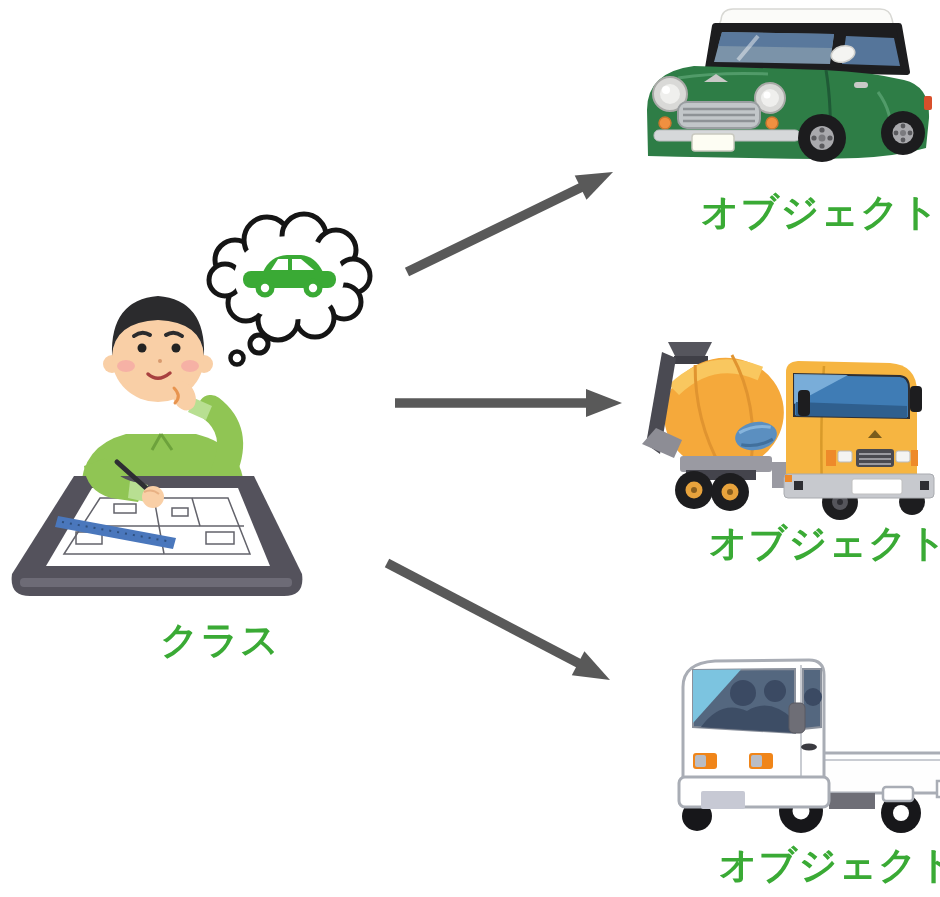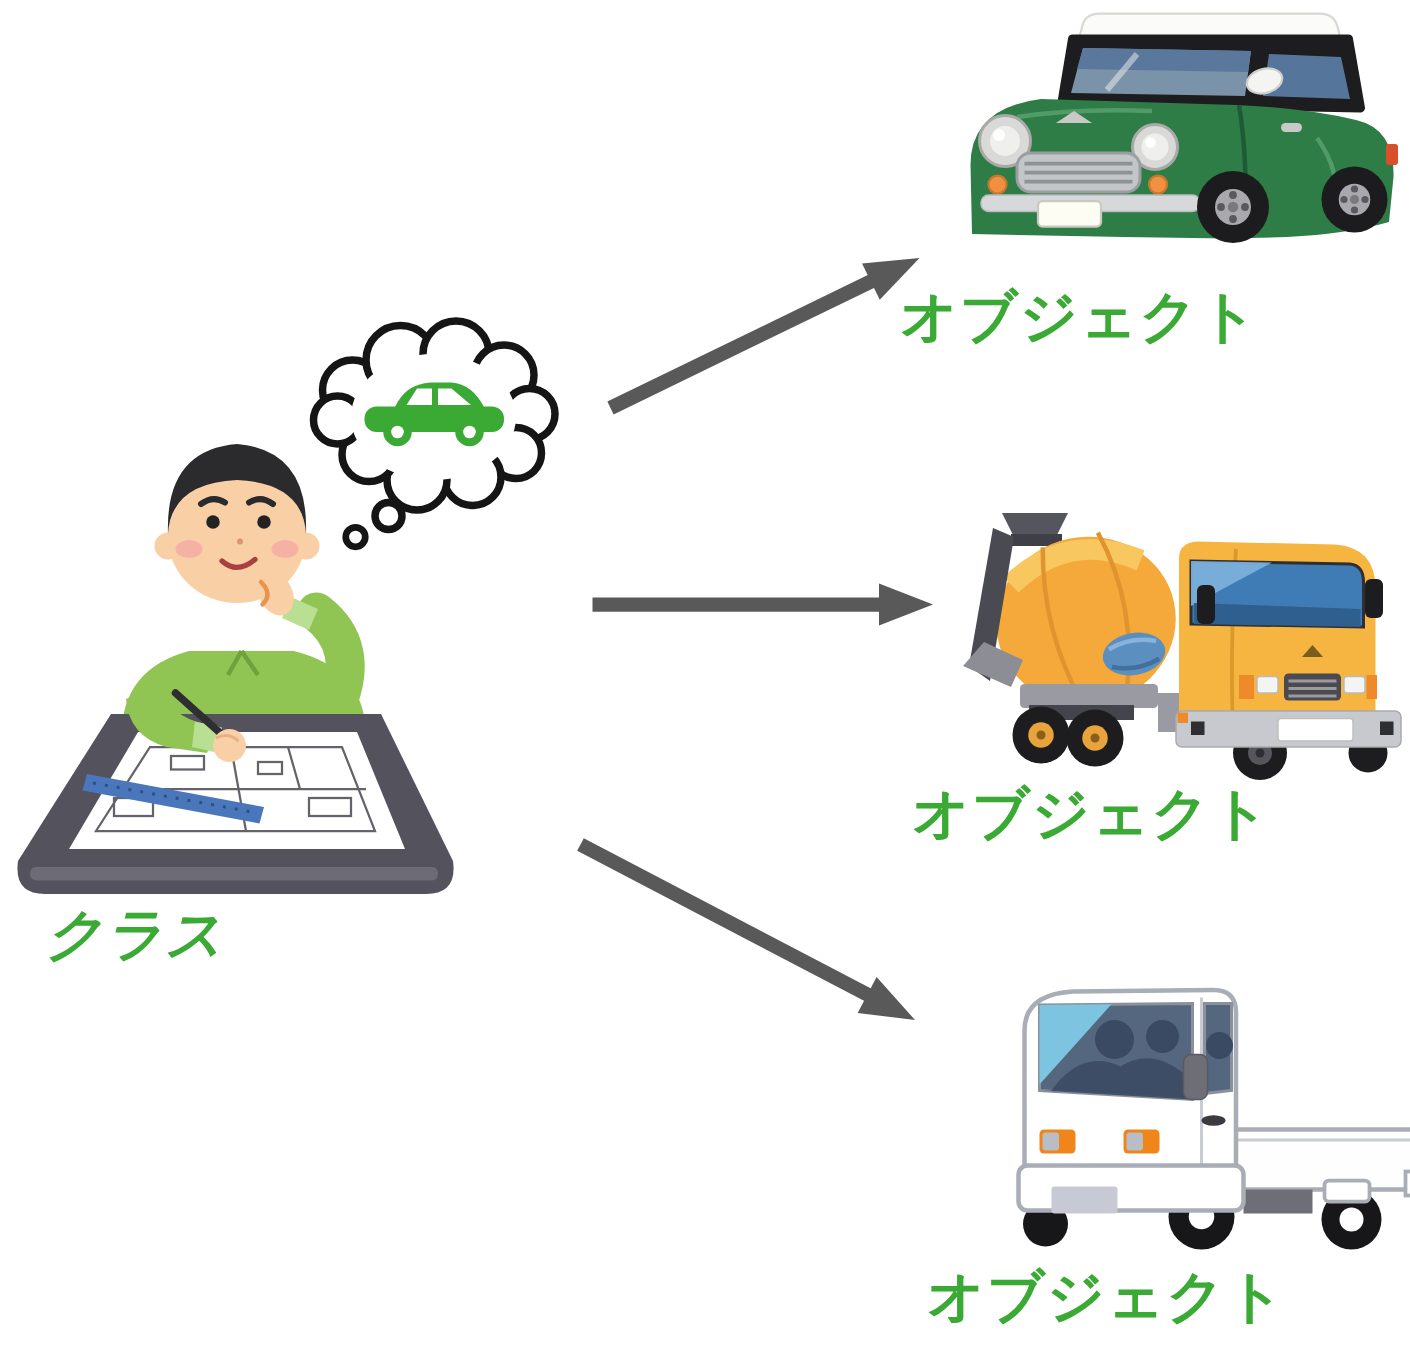--- a/index.html
+++ b/index.html
@@ -5,21 +5,21 @@
   html,body { margin:0; padding:0; background:#fff; }
   .canvas {
     position:relative; width:940px; height:897px;
     background:var(--background,#ffffff); overflow:hidden;
     font-family:"Liberation Sans","DejaVu Sans",sans-serif;
   }
   .abs { position:absolute; margin:0; padding:0; }
   .abs svg { display:block; width:100%; height:100%; }
   .diagram-label {
     position:absolute; font-weight:700; font-size:38px; line-height:42px;
-    color:var(--label_green,#3aaa35); text-align:left; white-space:nowrap;
+    color:var(--label_green,#3aaa35); text-align:right; white-space:nowrap;
     letter-spacing:1px;
   }
 </style>
 </head>
 <body>
 
 <div class="canvas">
 
   <figure class="abs" style="left:6px; top:276px; width:320px; height:345px;">
     <svg viewBox="0 0 320 345">
@@ -100,21 +100,21 @@
         <polygon points="32,24 39,13 49,13 49,24" fill="#ffffff"></polygon>
         <polygon points="53,13 62,13 75,24 53,24" fill="#ffffff"></polygon>
         <circle cx="26" cy="42" r="9.5" fill="var(--label_green,#3aaa35)"></circle>
           <circle cx="26" cy="42" r="4.2" fill="#ffffff"></circle>
         <circle cx="74" cy="42" r="9.5" fill="var(--label_green,#3aaa35)"></circle>
           <circle cx="74" cy="42" r="4.2" fill="#ffffff"></circle>
       </g>
     </svg>
   </figure>
 
-  <div class="diagram-label" style="left:30px; top:603px; width:250px;font-style:italic;">クラス</div>
+  <div class="diagram-label" style="left:30px; top:619px; width:250px;">クラス</div>
 
   <svg class="abs" style="left:398px; top:162px;" width="225" height="120" viewBox="0 0 225 120">
     <line x1="9" y1="110" x2="186" y2="24" stroke="var(--arrow_gray,#595959)" stroke-width="9.5"></line>
     <polygon points="215,10 188.5,37.8 176.7,13.6" fill="var(--arrow_gray,#595959)"></polygon>
   </svg>
   <svg class="abs" style="left:390px; top:385px;" width="240" height="38" viewBox="0 0 240 38">
     <line x1="5" y1="18" x2="202" y2="18" stroke="var(--arrow_gray,#595959)" stroke-width="9.5"></line>
     <polygon points="232,18 196,4 196,32" fill="var(--arrow_gray,#595959)"></polygon>
   </svg>
   <svg class="abs" style="left:380px; top:555px;" width="240" height="135" viewBox="0 0 240 135">

